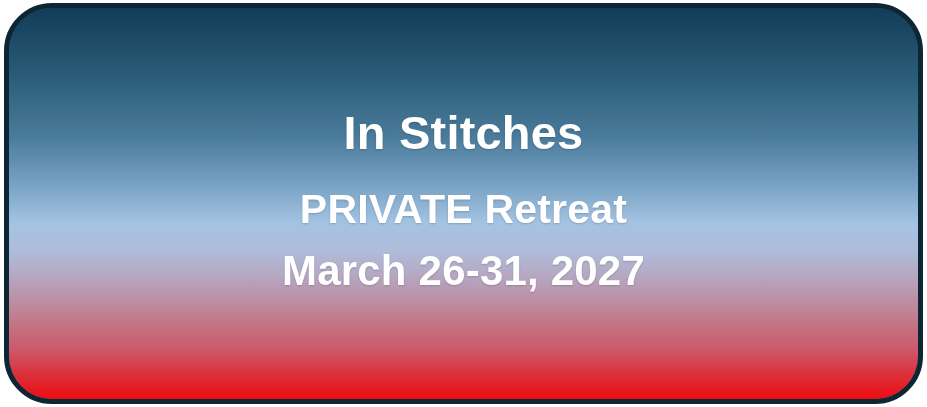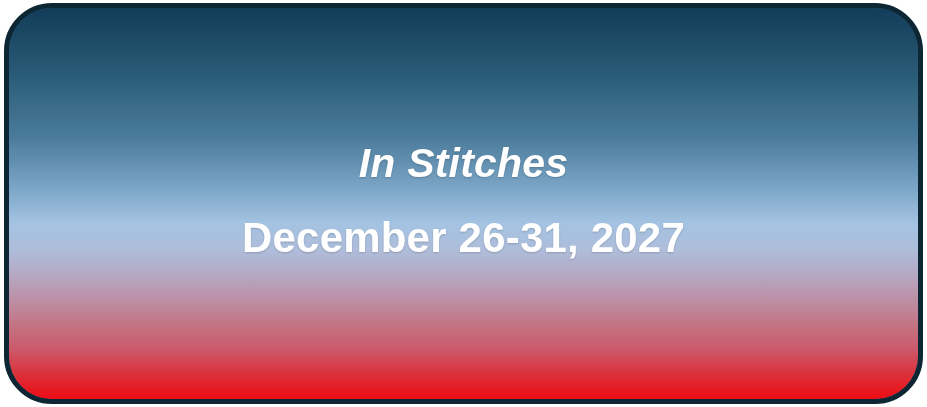--- a/index.html
+++ b/index.html
@@ -78,37 +78,38 @@
 
   .line {
     color: #ffffff;
     font-weight: bold;
     letter-spacing: 0.2px;
     text-shadow: 0 1px 2px rgba(0,0,0,0.18);
     white-space: pre;
     line-height: 1.0;
   }
 
-  .line-title       { font-size: 41px; margin-bottom: 33px; font-style: italic; }
+  .line-title       { font-size: 47px; margin-bottom: 33px; }
   .line-subtitle    { font-size: 41px; margin-bottom: 20px; }
   .line-organizers  { font-size: 44px; margin-bottom: 19px; }
   .line-dates       { font-size: 42px; margin-bottom: 0; }
 </style>
 </head>
 <body>
 
 <div id="banner-root">
 
   <div class="banner-card">
 
     <div class="banner-gradient"></div>
 
     <div class="banner-text">
 
       <div class="line line-title">In Stitches</div>
 
+      <div class="line line-subtitle">PRIVATE Retreat</div>
 
 
-      <div class="line line-dates">December 26-31, 2027</div>
+      <div class="line line-dates">March 26-31, 2027</div>
 
     </div>
   </div>
 </div>
 
 </body></html>

